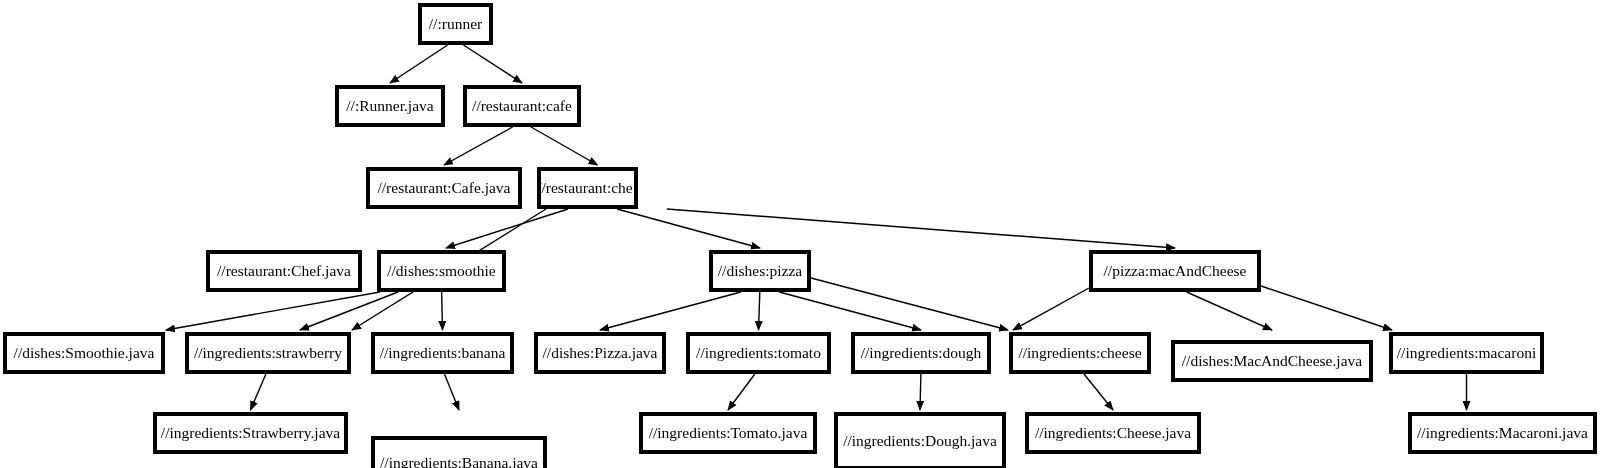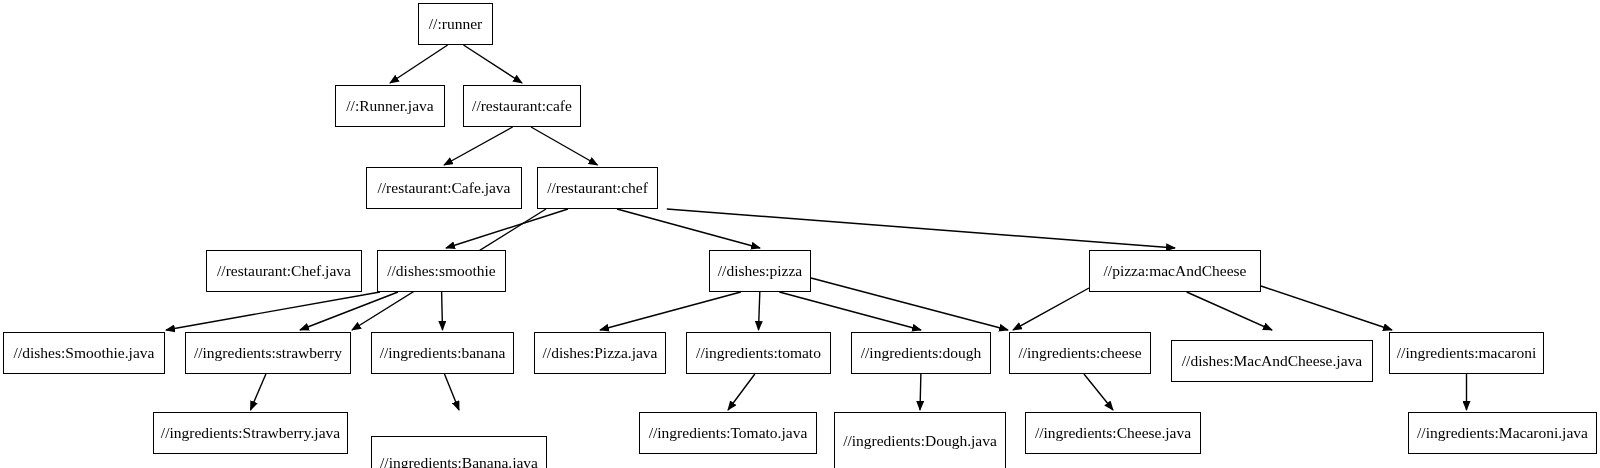--- a/index.html
+++ b/index.html
@@ -19,21 +19,21 @@
     position: absolute;
     left: 0;
     top: 0;
     width: 1600px;
     height: 468px;
     pointer-events: none;
   }
   .node {
     position: absolute;
     box-sizing: border-box;
-    border: 1px solid #1d4ed8;
+    border: 4px solid #1d4ed8;
     background: #ffffff;
     display: flex;
     align-items: center;
     justify-content: center;
     font-size: 15.5px;
     color: #000000;
     line-height: 1;
     white-space: nowrap;
     letter-spacing: 0px;
   }
@@ -84,21 +84,21 @@
       </div>
       <div class="node" style="left: 335px; top: 85px; width: 110px; height: 42px; border-color: rgb(0, 0, 0); background: rgb(255, 255, 255);">
         <span class="node-label">//:Runner.java</span>
       </div>
       <div class="node" style="left: 463px; top: 85px; width: 118px; height: 42px; border-color: rgb(0, 0, 0); background: rgb(255, 255, 255);">
         <span class="node-label">//restaurant:cafe</span>
       </div>
       <div class="node" style="left: 366px; top: 167px; width: 156px; height: 42px; border-color: rgb(0, 0, 0); background: rgb(255, 255, 255);">
         <span class="node-label">//restaurant:Cafe.java</span>
       </div>
-      <div class="node" style="left: 537px; top: 167px; width: 121px; height: 42px; border-color: rgb(0, 0, 0); background: rgb(255, 255, 255);">
+      <div class="node" style="left: 537px; top: 167px; width: 101px; height: 42px; border-color: rgb(0, 0, 0); background: rgb(255, 255, 255);">
         <span class="node-label">//restaurant:chef</span>
       </div>
       <div class="node" style="left: 206px; top: 250px; width: 156px; height: 42px; border-color: rgb(0, 0, 0); background: rgb(255, 255, 255);">
         <span class="node-label">//restaurant:Chef.java</span>
       </div>
       <div class="node" style="left: 377px; top: 250px; width: 129px; height: 42px; border-color: rgb(0, 0, 0); background: rgb(255, 255, 255);">
         <span class="node-label">//dishes:smoothie</span>
       </div>
       <div class="node" style="left: 709px; top: 250px; width: 102px; height: 42px; border-color: rgb(0, 0, 0); background: rgb(255, 255, 255);">
         <span class="node-label">//dishes:pizza</span>

